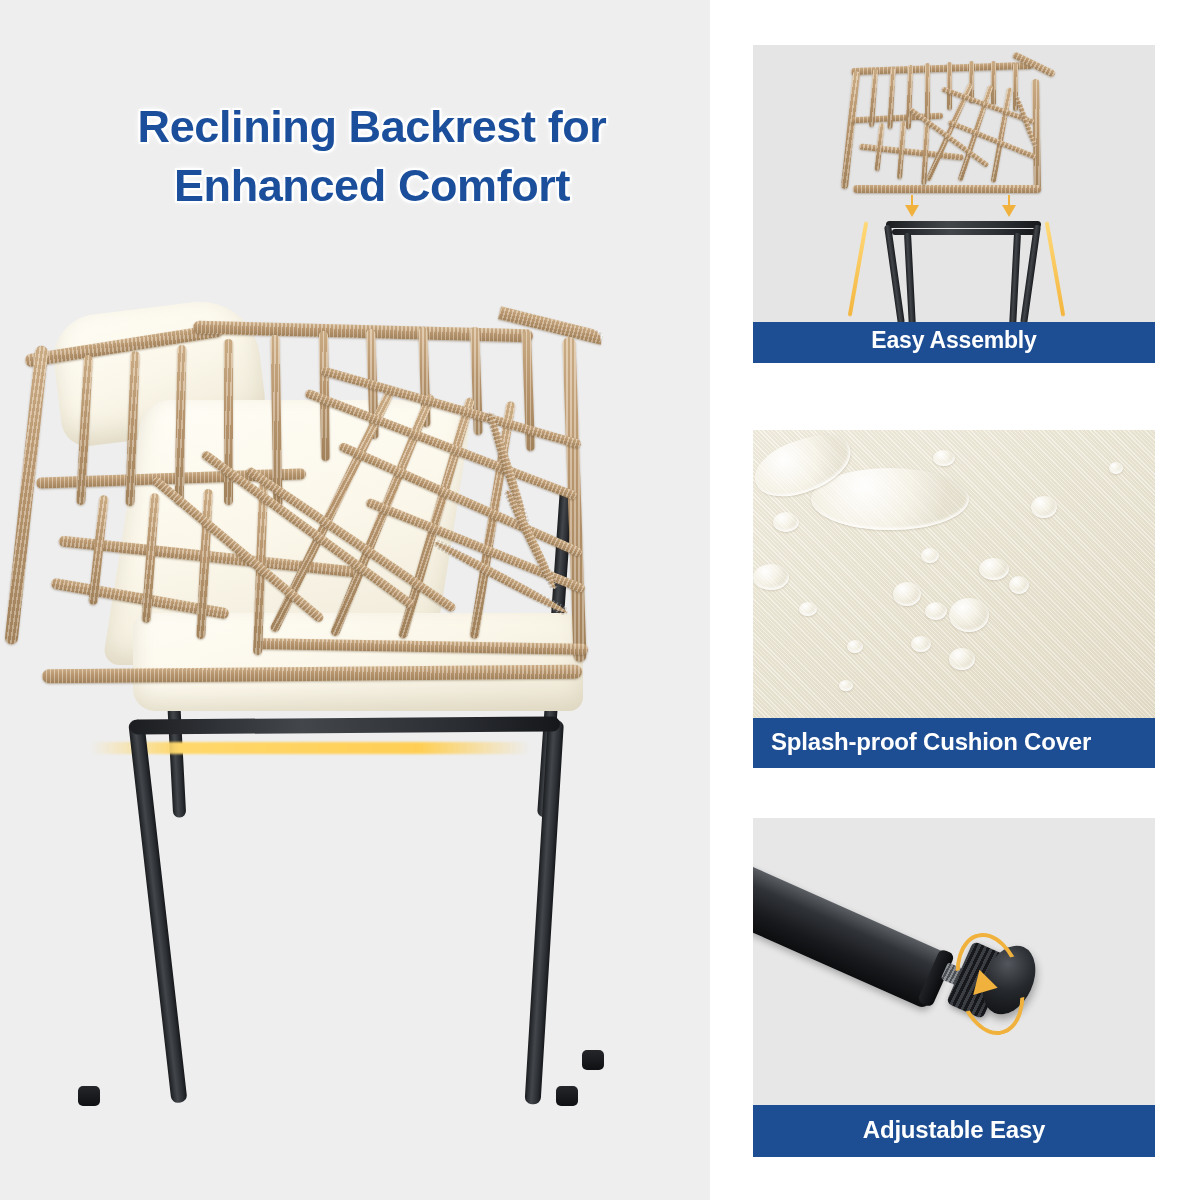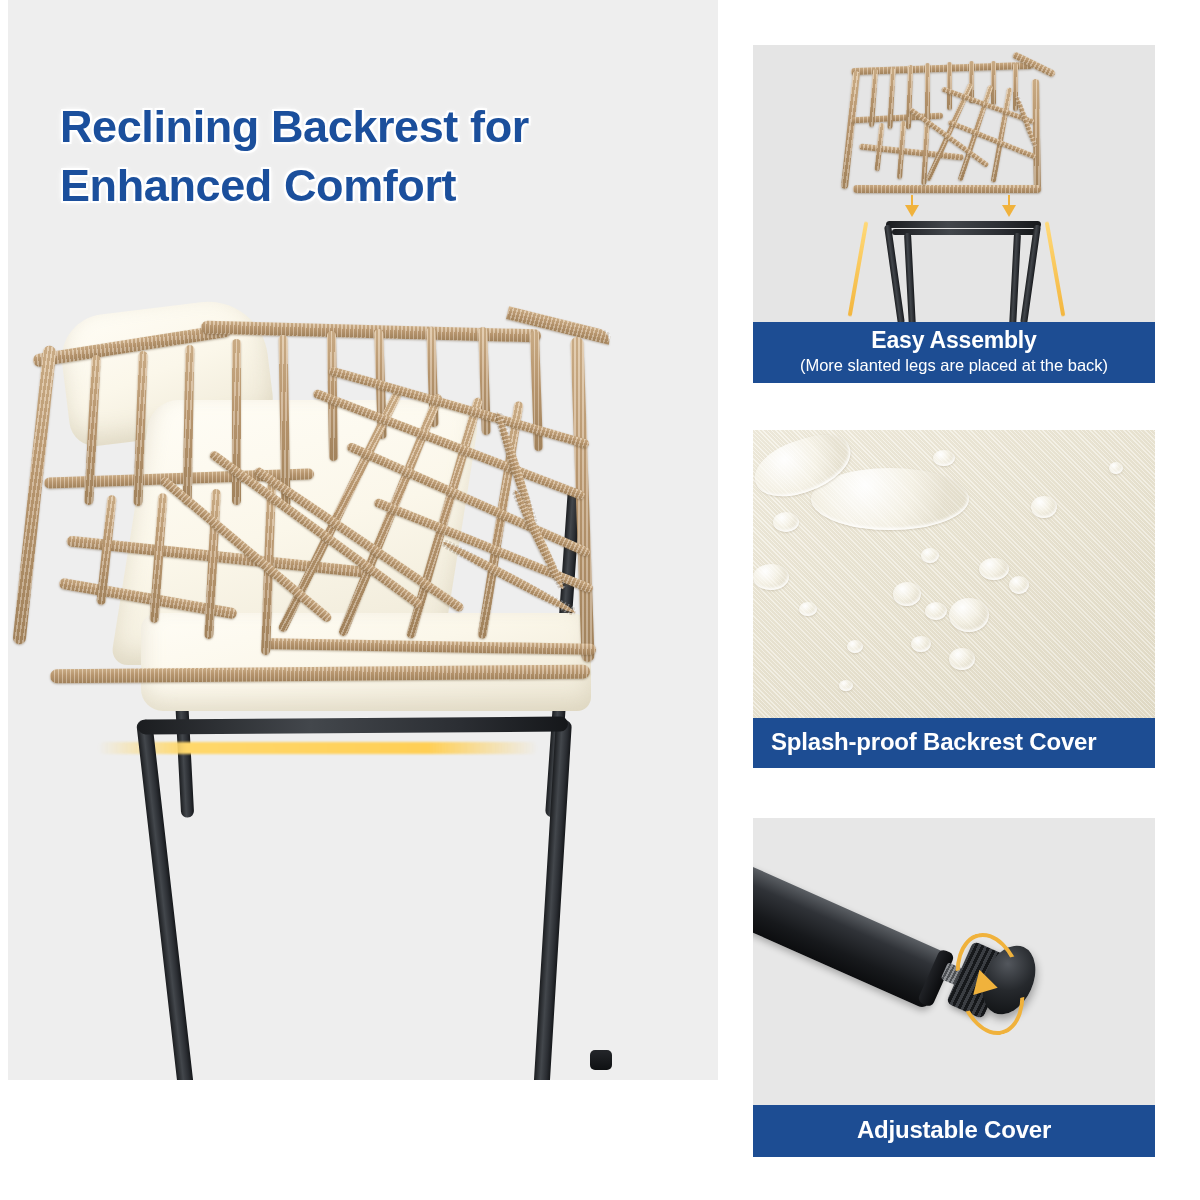--- a/index.html
+++ b/index.html
@@ -6,22 +6,22 @@
   html, body { width:1200px; height:1200px; }
   body {
     background:#ffffff;
     font-family:"Liberation Sans", sans-serif;
     overflow:hidden;
     position:relative;
   }
 
   
   #hero {
-    position:absolute; left:8px; top:0; width:710px; height:1080px;
-    background:#eeeeee; overflow:hidden;
+    position:absolute; left:0; top:0; width:710px; height:1200px;
+    background:#eeeeee; overflow:hidden;text-align:center;
   }
   #headline {
     position:absolute; left:52px; top:98px; width:640px;
     font-size:45px; line-height:1.30; font-weight:bold;
     color:#1b4f9c; letter-spacing:-0.4px;
     text-shadow:
       0 0 5px #ffffff, 0 0 5px #ffffff, 0 0 9px #ffffff,
       2px 2px 0 rgba(255,255,255,.95), -2px -2px 0 rgba(255,255,255,.95),
       2px -2px 0 rgba(255,255,255,.95), -2px 2px 0 rgba(255,255,255,.95);
     white-space:pre-line;
@@ -226,21 +226,20 @@
       <div class="leg" style="left:14px;top:8px;width:145px;height:6px;"></div>
       <div class="leg" style="left:6px;top:4px;width:7px;height:100px;transform:rotate(-8deg);transform-origin:top center;"></div>
       <div class="leg" style="left:26px;top:12px;width:7px;height:96px;transform:rotate(-3deg);transform-origin:top center;"></div>
       <div class="leg" style="left:156px;top:4px;width:7px;height:100px;transform:rotate(8deg);transform-origin:top center;"></div>
       <div class="leg" style="left:136px;top:12px;width:7px;height:96px;transform:rotate(3deg);transform-origin:top center;"></div>
     </div>
   </div>
 
   <div class="cap">
     <div class="t">Easy Assembly</div>
-    <div class="sub">(More slanted legs are placed at the back)</div>
   </div>
 </div>
 
 <div class="panel" id="p2">
   <div class="photo">
     <div style="position:absolute;inset:0;background:repeating-linear-gradient(45deg, rgba(255,255,255,.35) 0 1px, rgba(205,197,175,.18) 1px 3px);"></div>
     <div class="drop" style="left:58px;top:38px;width:158px;height:62px;border-radius:50%;"></div>
     <div class="drop" style="left:0px;top:10px;width:100px;height:52px;border-radius:50% 40% 55% 45%;transform:rotate(-18deg);"></div>
     <div class="drop" style="left:20px;top:82px;width:26px;height:20px;"></div>
     <div class="drop" style="left:180px;top:20px;width:22px;height:16px;"></div>
@@ -254,21 +253,21 @@
     <div class="drop" style="left:196px;top:168px;width:40px;height:34px;"></div>
     <div class="drop" style="left:226px;top:128px;width:30px;height:22px;"></div>
     <div class="drop" style="left:256px;top:146px;width:20px;height:18px;"></div>
     <div class="drop" style="left:94px;top:210px;width:16px;height:13px;"></div>
     <div class="drop" style="left:158px;top:206px;width:20px;height:16px;"></div>
     <div class="drop" style="left:196px;top:218px;width:26px;height:22px;"></div>
     <div class="drop" style="left:86px;top:250px;width:14px;height:11px;"></div>
   </div>
 
   <div class="cap">
-    <div class="t">Splash-proof Backrest Cover</div>
+    <div class="t">Splash-proof Cushion Cover</div>
   </div>
 </div>
 
 <div class="panel" id="p3">
   <div class="photo">
 
     <div style="position:absolute;left:-22px;top:42px;width:228px;height:60px;
                 background:linear-gradient(180deg,#5b5f64 0%,#303338 28%,#17191c 70%,#0c0d0f 100%);
                 border-radius:10px;transform:rotate(24deg);transform-origin:left center;
                 box-shadow:2px 3px 7px rgba(0,0,0,.28);"></div>
@@ -290,15 +289,15 @@
 
     <div style="position:absolute;left:204px;top:114px;width:66px;height:104px;
                 border:4px solid #f0b23c;border-radius:50%;
                 transform:rotate(-14deg);clip-path:polygon(0 0,100% 0,100% 30%,0 30%,0 70%,100% 70%,100% 100%,0 100%);"></div>
     <div style="position:absolute;left:223px;top:154px;width:0;height:0;
                 border-top:13px solid transparent;border-bottom:13px solid transparent;
                 border-left:22px solid #f0b23c;transform:rotate(14deg);"></div>
   </div>
 
   <div class="cap">
-    <div class="t">Adjustable Cover</div>
+    <div class="t">Adjustable Easy</div>
   </div>
 </div>
 
 </body></html>

